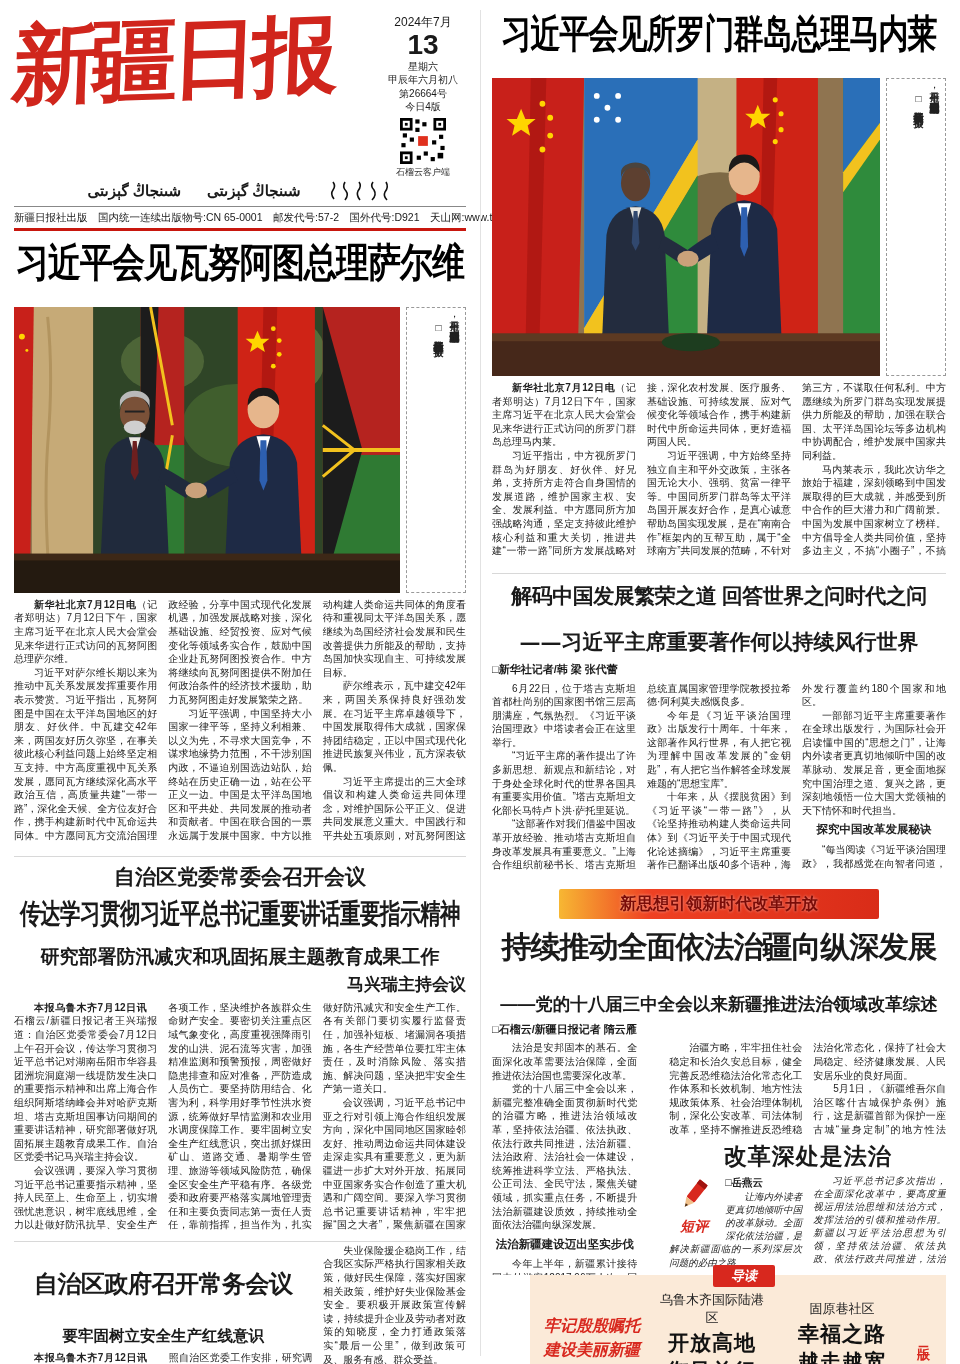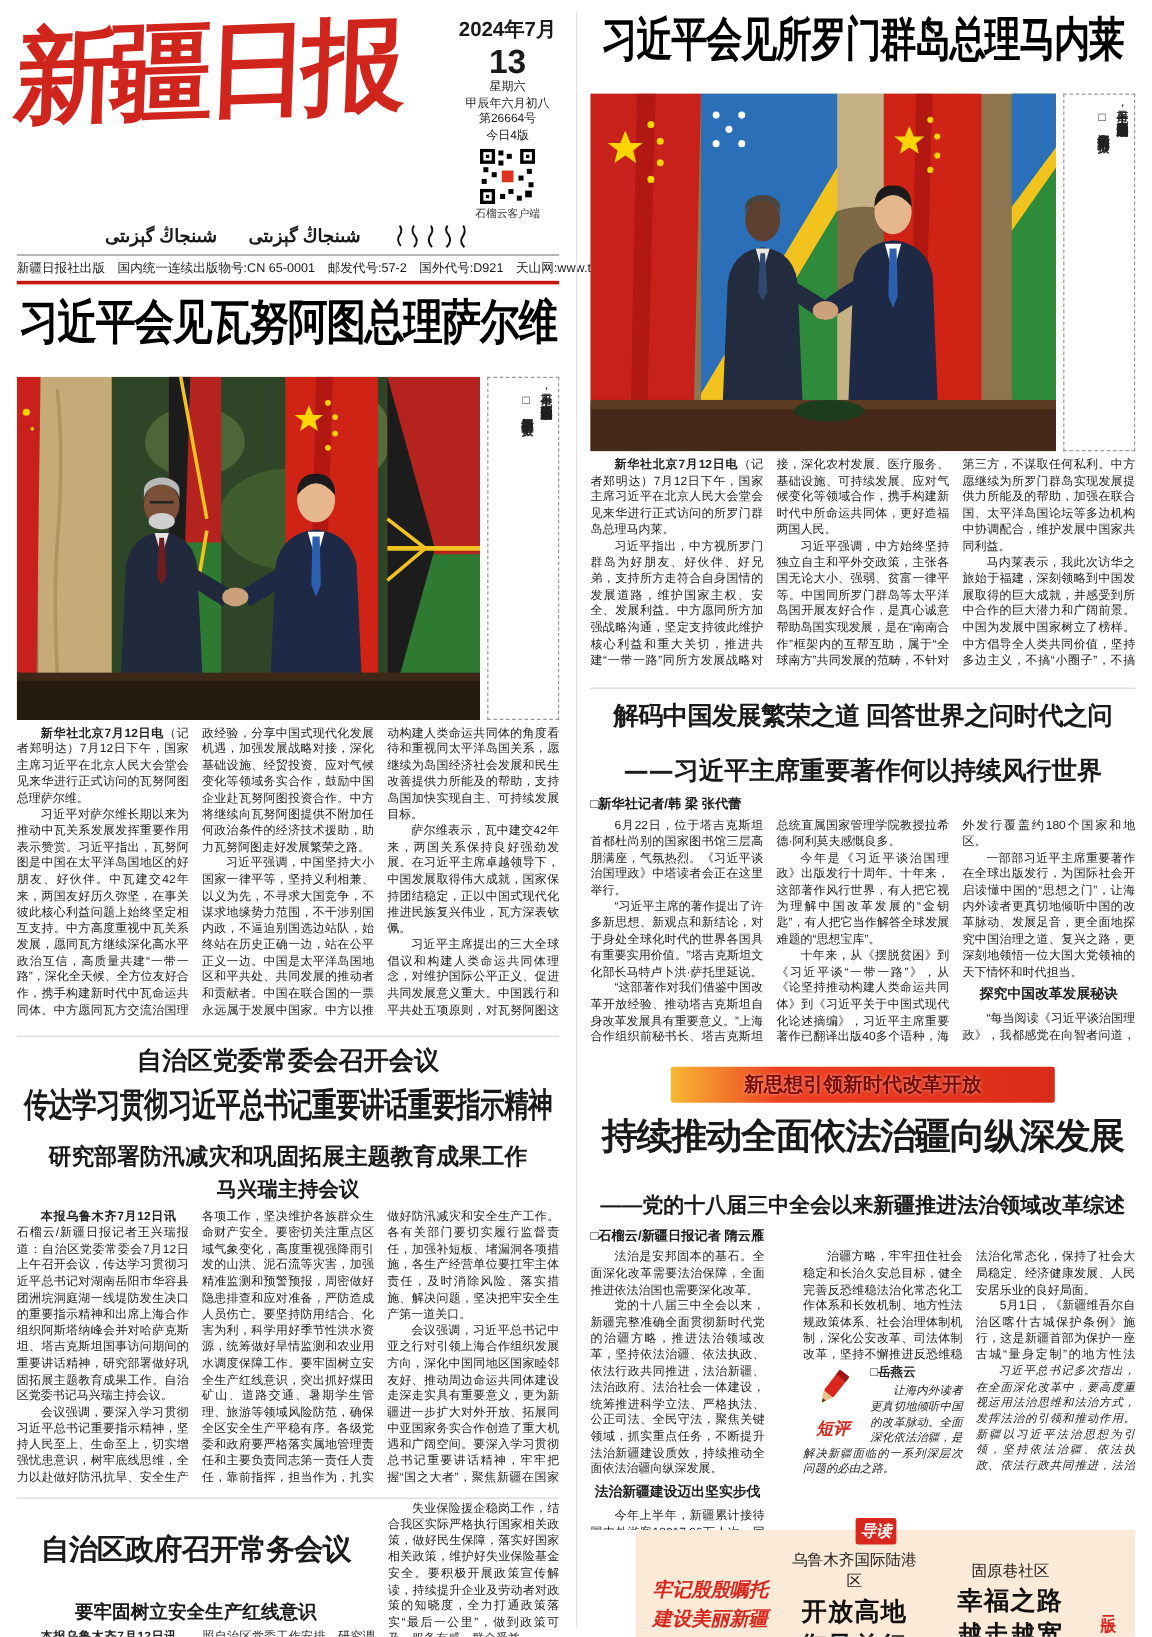--- a/index.html
+++ b/index.html
@@ -7,39 +7,39 @@
        font-family:"Liberation Sans",sans-serif;overflow:hidden;}
   .page{display:flex;box-sizing:border-box;width:960px;height:1364px;padding:10px 14px 8px;gap:14px;}
   .col-left{width:452px;flex:none;display:flex;flex-direction:column;}
   .col-right{flex:1;display:flex;flex-direction:column;border-left:1px solid #e2e2e2;padding-left:11px;min-width:0;}
 
   
   .masthead-row{display:flex;align-items:flex-start;}
   .masthead-title{flex:1;font-family:"DejaVu Serif",serif;font-weight:bold;font-size:86px;line-height:1.05;
        color:#d0251c;transform:rotate(-2deg) skewX(-4deg);transform-origin:left top;letter-spacing:-6px;padding-top:10px;}
   .date-block{width:86px;flex:none;text-align:center;line-height:1.35;padding-top:4px;}
-  .date-month{font-size:17px;font-weight:bold;}
+  .date-month{font-size:12px;font-weight:normal;}
   .date-day{font-size:28px;font-weight:bold;line-height:1.05;}
   .date-small{font-size:10px;}
   .qr{width:46px;height:46px;margin:4px auto 0;display:block;}
   .qr-caption{font-size:9px;color:#333;margin-top:2px;}
   .scripts-row{display:flex;align-items:center;gap:26px;justify-content:center;margin:2px 0 4px;}
   .uyghur{font-size:15px;font-weight:bold;direction:rtl;}
   .publisher-line{font-size:10.5px;border-top:1px solid #888;padding:4px 0 3px;white-space:nowrap;}
   .red-rule{height:3px;background:#c8170e;margin-bottom:6px;}
 
   
   .headline-xl{font-weight:900;text-align:center;color:#000;letter-spacing:-1px;line-height:1.1;}
   .h-vanuatu{font-size:33px;transform:scaleY(1.2);transform-origin:center top;height:44px;margin-top:4px;}
   .h-solomon{font-size:30px;transform:scaleY(1.3);transform-origin:center top;height:46px;margin-top:2px;}
   .kicker{font-size:21px;font-weight:bold;text-align:center;margin-top:4px;}
   .h-serif{font-family:"DejaVu Serif",serif;font-weight:bold;font-size:20.5px;text-align:center;
            transform:scaleY(1.35);transform-origin:center top;height:32px;margin-top:4px;letter-spacing:-0.5px;}
   .h-sub1{font-size:19px;font-weight:bold;text-align:center;margin-top:2px;}
-  .h-sub2{font-size:17px;font-weight:bold;text-align:center;margin-top:3px;}
+  .h-sub2{font-size:17px;font-weight:bold;text-align:right;margin-top:3px;}
   .h-decode{font-size:21px;font-weight:900;text-align:center;letter-spacing:-0.5px;margin-top:6px;}
   .h-decode-sub{font-family:"DejaVu Serif",serif;font-size:21px;font-weight:bold;text-align:center;margin-top:4px;}
   .h-law{font-size:30px;font-weight:900;text-align:center;letter-spacing:-1px;margin-top:6px;}
   .h-law-sub{font-size:17.5px;font-weight:bold;text-align:center;margin-top:3px;}
   .byline{font-size:11px;font-weight:bold;margin:6px 0 2px;}
 
   
   .photo-row{display:flex;gap:6px;margin-top:4px;}
   .photo-row svg.photo{flex:1;min-width:0;}
   .caption-box{writing-mode:vertical-rl;width:52px;flex:none;border:1px dashed #999;
@@ -86,21 +86,21 @@
        font-family:"Liberation Serif",serif;font-style:italic;height:104px;color:#222;}
   .cmt-body p{margin:0;text-indent:2em;}
   .cmt-byline{font-style:normal;font-family:"Liberation Sans",sans-serif;font-weight:bold;font-size:10.5px;text-indent:0 !important;margin-bottom:2px !important;}
   .sr-float{float:left;width:50px;height:62px;margin:2px 6px 2px 0;text-align:center;}
   .sr-label{display:block;color:#d8281e;font-weight:900;font-style:italic;font-size:14px;font-family:"Liberation Sans",sans-serif;}
 
   
   .daodu{margin-top:auto;margin-left:38px;position:relative;background:#fbead8;
        display:flex;align-items:center;gap:14px;padding:16px 14px 10px;}
   .daodu-tag{position:absolute;top:-10px;left:44%;background:#d8281e;color:#fff;font-weight:bold;font-style:italic;
-       font-size:13px;padding:2px 4px;border-radius:2px;}
+       font-size:13px;padding:2px 18px;border-radius:2px;}
   .daodu-slogan{color:#d8281e;font-weight:900;font-style:italic;font-size:16px;line-height:1.5;white-space:nowrap;}
   .daodu-item{flex:1;text-align:center;min-width:0;}
   .daodu-kicker{font-size:13px;color:#222;}
   .daodu-title{font-size:21px;font-weight:900;color:#111;letter-spacing:1px;margin-top:2px;}
   .daodu-page{writing-mode:vertical-rl;color:#d8281e;font-weight:bold;font-size:13px;letter-spacing:2px;flex:none;}
 </style>
 </head>
 <body>
 
 <div class="page">
@@ -379,20 +379,21 @@
             <p>法治是安邦固本的基石。全面深化改革需要法治保障，全面推进依法治国也需要深化改革。</p>
             <p>党的十八届三中全会以来，新疆完整准确全面贯彻新时代党的治疆方略，推进法治领域改革，坚持依法治疆、依法执政、依法行政共同推进，法治新疆、法治政府、法治社会一体建设，统筹推进科学立法、严格执法、公正司法、全民守法，聚焦关键领域，抓实重点任务，不断提升法治新疆建设质效，持续推动全面依法治疆向纵深发展。</p>
             <h4 class="inline-subhead">法治新疆建设迈出坚实步伐</h4>
             <p>今年上半年，新疆累计接待国内外游客12017.96万人次，同比增长16.28%。随着暑期来临，新疆旅游再掀热潮。</p>
           </div>
         <div class="law-right">
           <div class="body-cols cols2 law-top" style="margin-top:0">
               <p>治疆方略，牢牢扭住社会稳定和长治久安总目标，健全完善反恐维稳法治化常态化工作体系和长效机制、地方性法规政策体系、社会治理体制机制，深化公安改革、司法体制改革，坚持不懈推进反恐维稳法治化常态化，保持了社会大局稳定、经济健康发展、人民安居乐业的良好局面。</p>
               <p>5月1日，《新疆维吾尔自治区喀什古城保护条例》施行，这是新疆首部为保护一座古城“量身定制”的地方性法规，既突出规划与保护，又聚焦传承与利用。</p>
             </div>
+          <div class="cmt-title">改革深处是法治</div>
           <div class="cmt-body">
             <div class="sr-float">
               <svg width="34" height="36" viewBox="0 0 34 36">
                 <g transform="rotate(38 17 18)">
                   <rect x="12" y="2" width="10" height="22" rx="1.5" fill="#d8281e"></rect>
                   <rect x="12" y="2" width="10" height="5" fill="#a01410"></rect>
                   <polygon points="12,24 22,24 17,33" fill="#f0c08a"></polygon>
                   <polygon points="15.5,29.5 18.5,29.5 17,33" fill="#4a2c14"></polygon>
                 </g>
               </svg>

